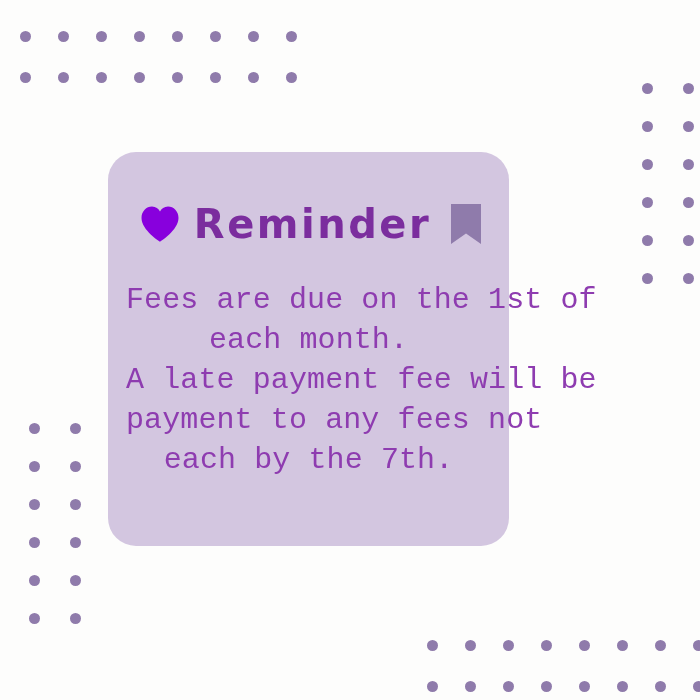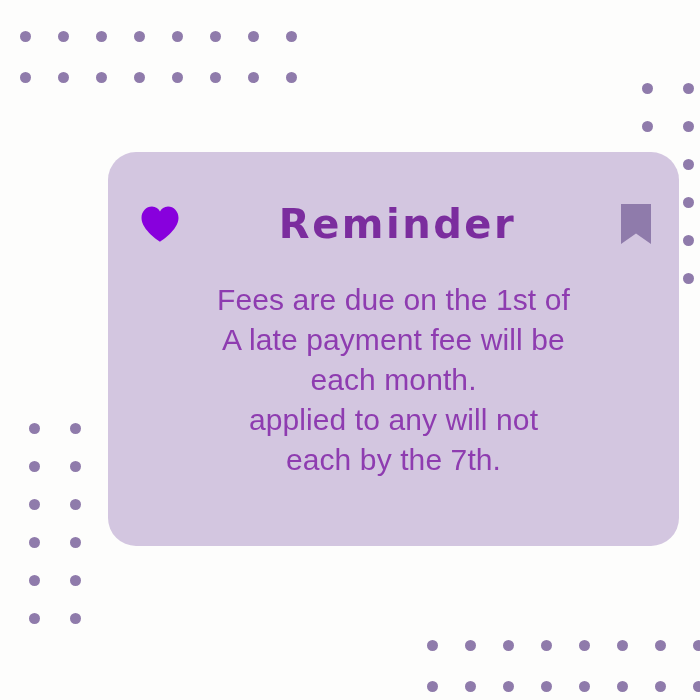--- a/index.html
+++ b/index.html
@@ -56,21 +56,21 @@
     top: 625px;
     grid-template-columns: repeat(8, 38px);
     grid-template-rows: repeat(2, 41px);
   }
 
   
   #reminder-card {
     position: absolute;
     left: 108px;
     top: 152px;
-    width: 571px;
+    width: 401px;
     height: 394px;
     background: #d3c6e0;
     border-radius: 28px;
     box-sizing: border-box;
     padding: 0;
   }
 
   .card-header {
     position: absolute;
     left: 0;
@@ -115,21 +115,21 @@
     display: block;
   }
 
   .card-body {
     position: absolute;
     left: 18px;
     right: 18px;
     top: 128px;
     text-align: center;
     color: #8e3cb0;
-    font-family: Liberation Sans, sans-serif;
+    font-family: Liberation Mono, monospace;
     font-size: 30px;
     font-weight: normal;
     line-height: 40px;
     letter-spacing: 0.1px;
   }
   .card-body .line {
     display: block;
     white-space: nowrap;
   }
 </style>
@@ -214,21 +214,21 @@
       <div class="card-title">Reminder</div>
 
       <svg class="bookmark-icon" viewBox="0 0 30 40">
         <path d="M0 0 H30 V40 L15 29.5 L0 40 Z" fill="#8f7bab"></path>
       </svg>
 
     </div>
 
     <div class="card-body">
       <span class="line">Fees are due on the 1st of</span>
+      <span class="line">each month.</span>
       <span class="line">A late payment fee will be</span>
-      <span class="line">each month.</span>
-      <span class="line">applied to any will not</span>
+      <span class="line">payment to any fees not</span>
       <span class="line">each by the 7th.</span>
     </div>
 
   </div>
 
 </div>
 
 </body></html>

